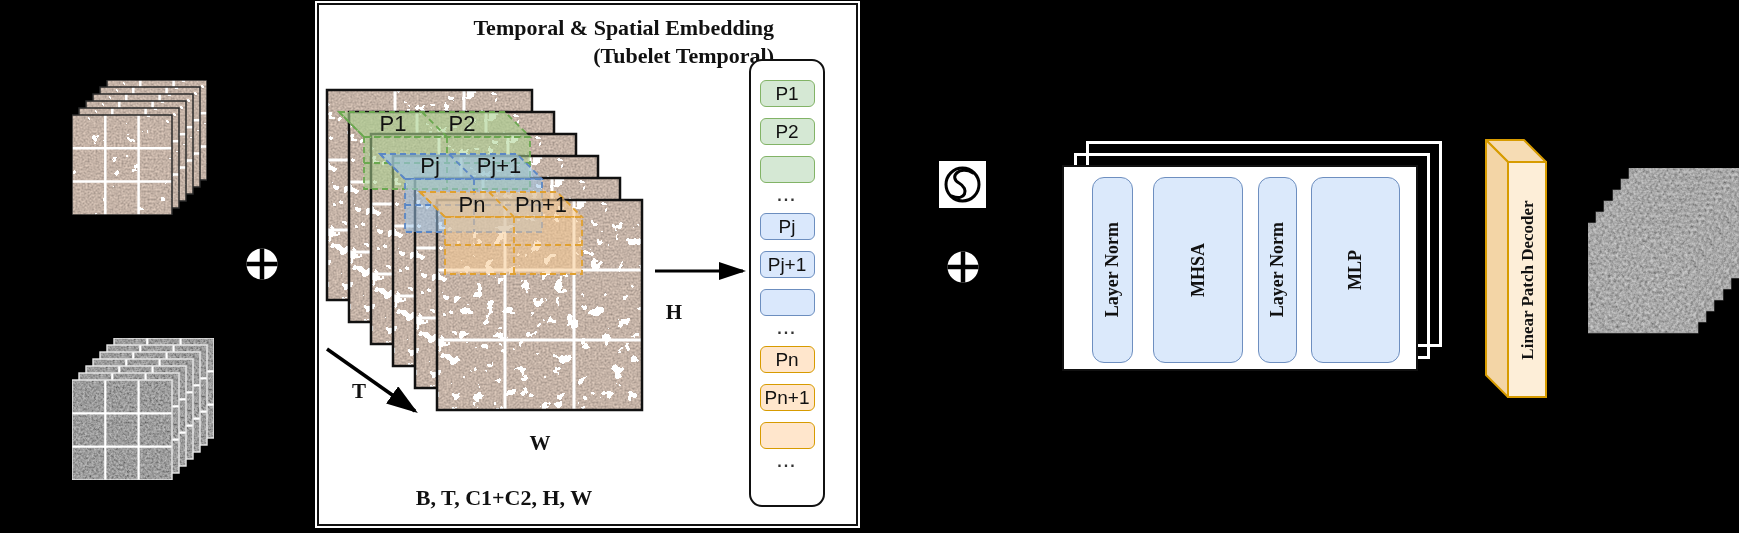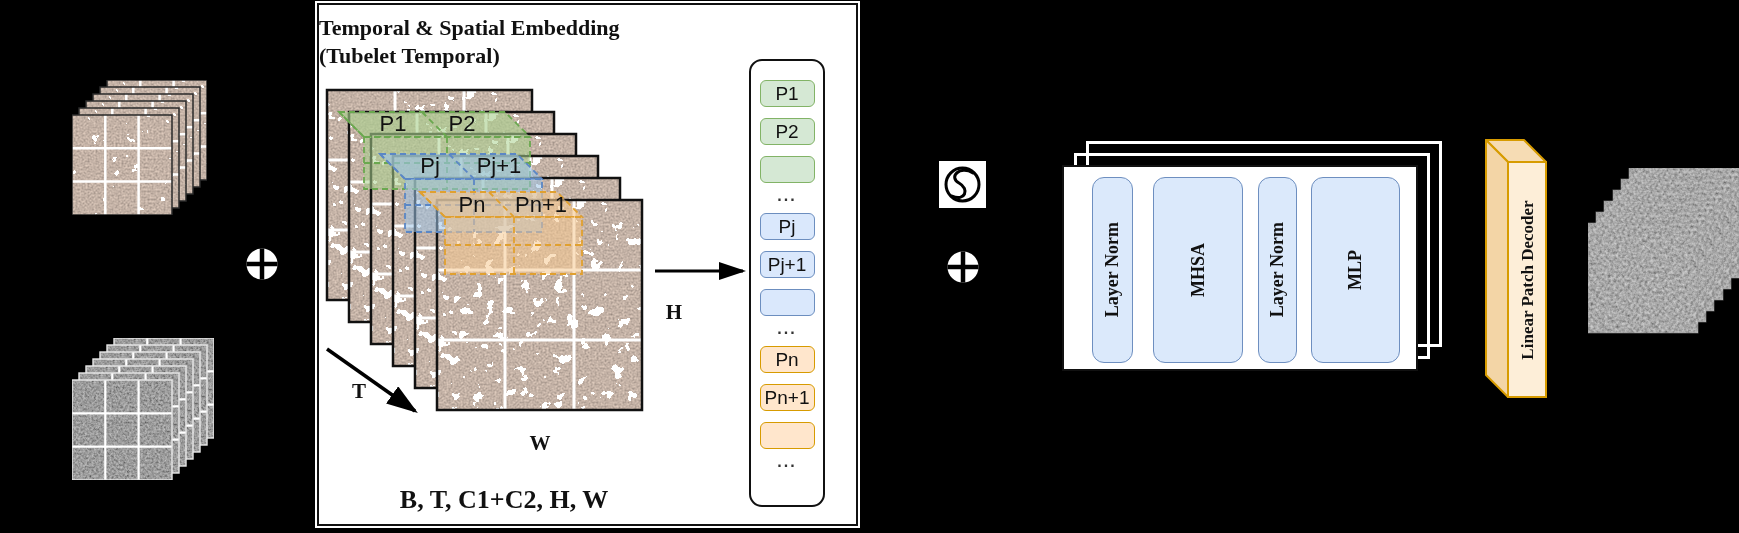--- a/index.html
+++ b/index.html
@@ -3,24 +3,24 @@
 <meta charset="utf-8">
 <style>
   html,body{margin:0;padding:0;background:#000;}
   body{font-family:"Liberation Sans",sans-serif;}
   .canvas{position:relative;width:1739px;height:533px;background:#000;overflow:hidden;}
   .abs{position:absolute;}
 
   
   .panel{position:absolute;left:317px;top:3px;width:541px;height:523px;
          background:#fff;border:2.5px solid #111;box-sizing:border-box;outline:2px solid #fff;}
-  .panel-title{position:absolute;left:0;top:9px;width:455px;text-align:left;
+  .panel-title{position:absolute;left:0;top:9px;width:455px;text-align:right;
          font-family:"Liberation Serif",serif;font-weight:bold;font-size:22px;color:#111;line-height:1.25;}
   .shape-label{position:absolute;left:60px;top:480px;width:250px;text-align:center;
-         font-family:"Liberation Serif",serif;font-weight:bold;font-size:26px;color:#111;}
+         font-family:"Liberation Serif",serif;font-weight:bold;font-size:22px;color:#111;}
   .panel-art{position:absolute;left:0;top:0;}
 
   
   .token-col{position:absolute;left:430px;top:54px;width:76px;height:448px;background:#fff;
          border:2.5px solid #111;border-radius:13px;box-sizing:border-box;
          display:flex;flex-direction:column;align-items:center;gap:11px;padding-top:19px;}
   .tok{width:55px;height:27px;box-sizing:border-box;border-radius:6px;border:1.6px solid;
          font-size:19px;color:#111;display:flex;align-items:center;justify-content:center;flex:none;}
   .tok.g{background:#d5e8d4;border-color:#82b366;}
   .tok.b{background:#dae8fc;border-color:#6c8ebf;}

